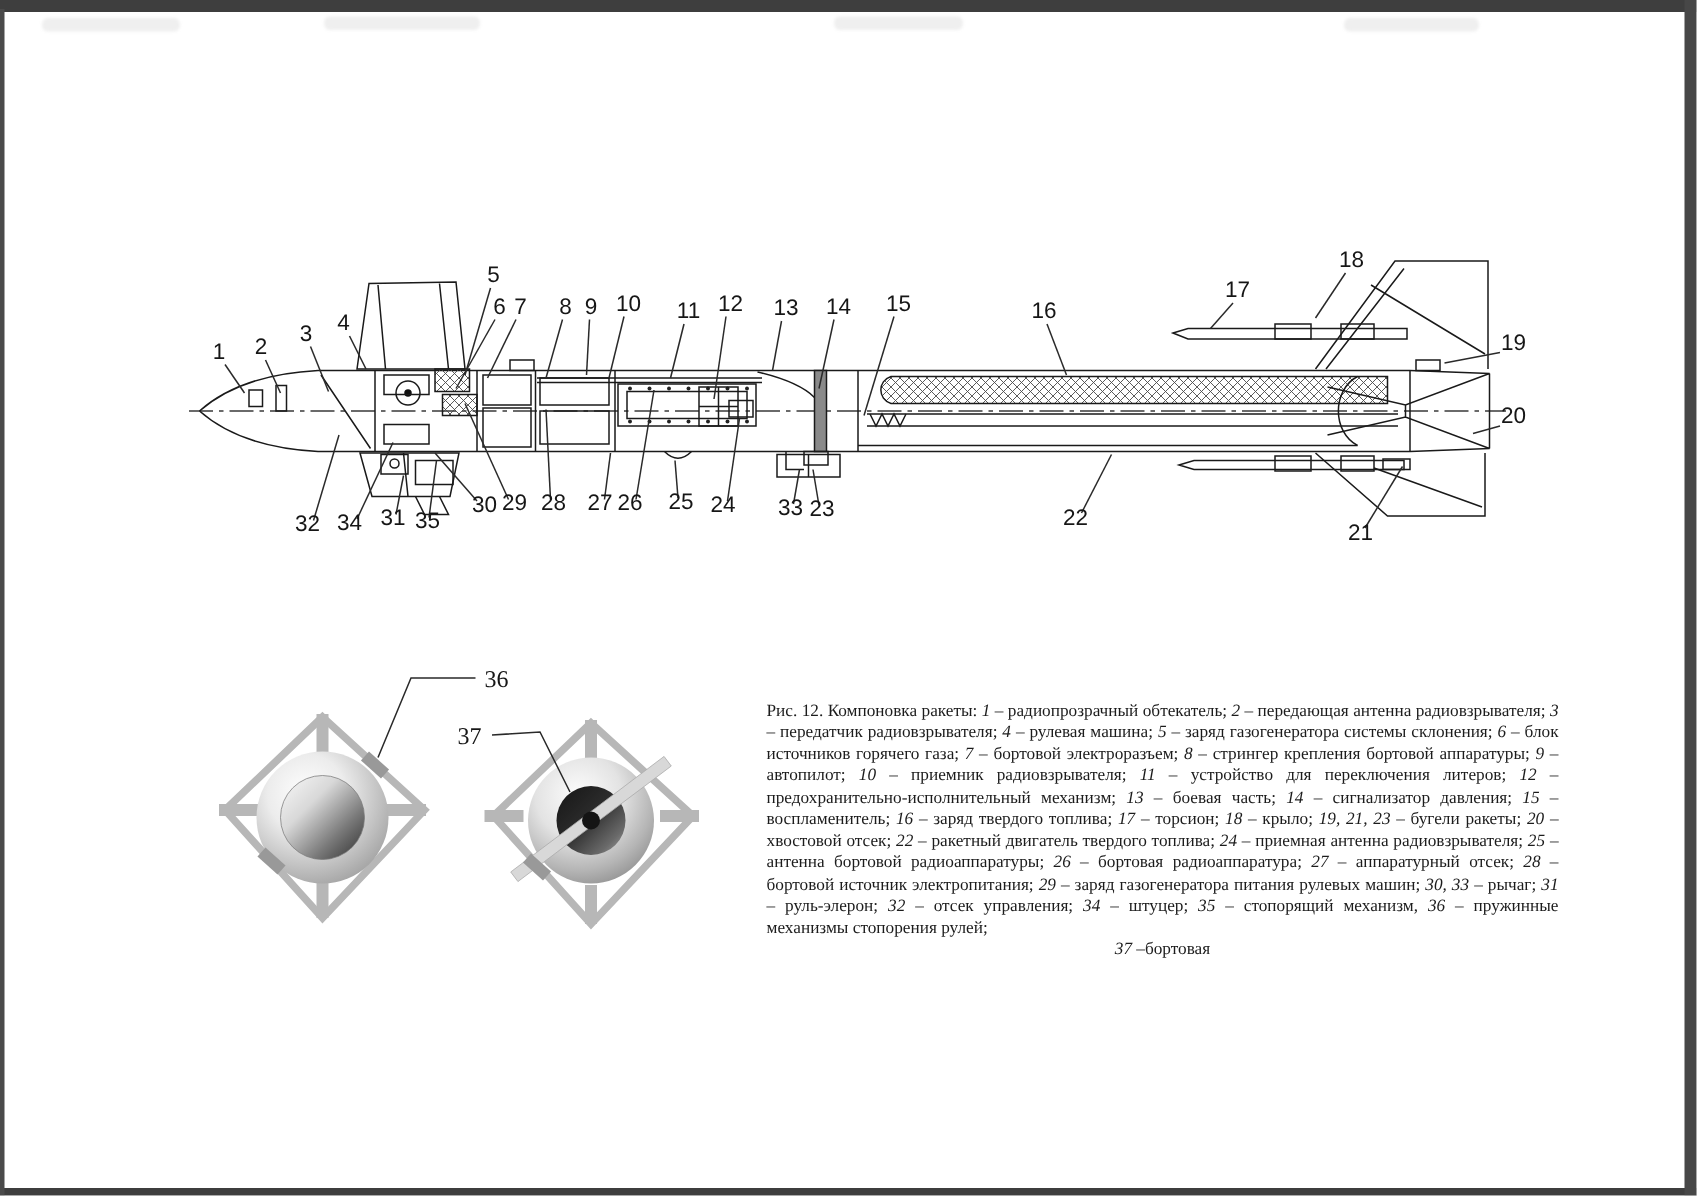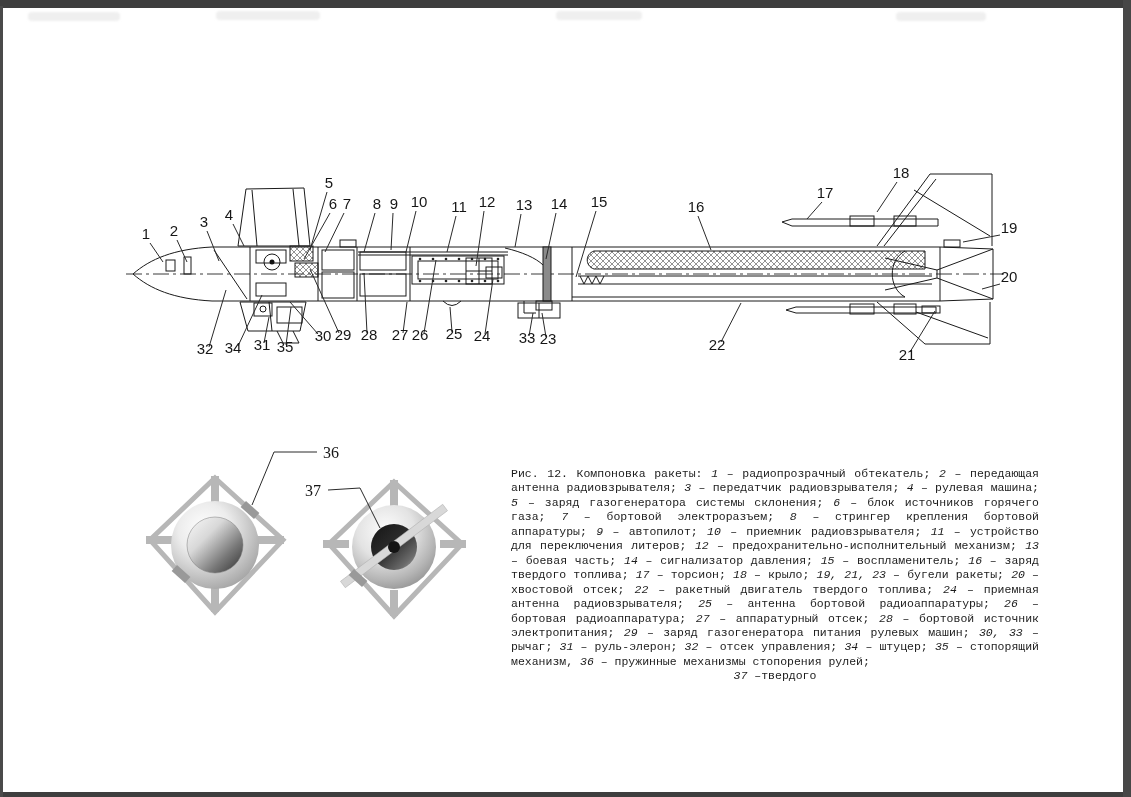--- a/index.html
+++ b/index.html
@@ -7,21 +7,21 @@
         font-family:"Liberation Serif",serif;}
   
   .edge{position:absolute;background:#3e3e3e;}
   #edge-top{left:0;top:0;width:1131px;height:8px;}
   #edge-bottom{left:0;bottom:0;width:1131px;height:5px;}
   #edge-right{right:0;top:0;width:8px;height:797px;background:#474747;}
   #edge-left{left:0;top:6px;width:3px;height:791px;background:#4a4a4a;}
   .smudge{position:absolute;height:9px;background:#efefef;border-radius:4px;filter:blur(1px);}
   
   #caption{position:absolute;left:511px;top:467px;width:528px;
-           font-size:11.5px;line-height:14.45px;color:#1c1c1c;text-align:justify;font-family:Liberation Mono, monospace;}
+           font-size:11.5px;line-height:14.45px;color:#1c1c1c;text-align:justify;}
   #caption-last{text-align:center;}
   #caption i{font-style:italic;}
   
   #fig-svg{position:absolute;left:0;top:0;}
   .callout{font-family:"Liberation Sans",sans-serif;font-size:15px;fill:#161616;}
   .callout.detail{font-family:"Liberation Serif",serif;font-size:16px;}
 </style>
 </head>
 <body>
 
@@ -250,20 +250,20 @@
         <text x="285" y="352" text-anchor="middle" class="callout">35</text>
         <polyline points="317,452 274,452 252,505" fill="none" stroke="#2a2a2a" stroke-width="1"></polyline>
         <text x="331" y="458" text-anchor="middle" class="callout detail">36</text>
         <polyline points="328,490 360,488 380,528" fill="none" stroke="#2a2a2a" stroke-width="1"></polyline>
         <text x="313" y="496" text-anchor="middle" class="callout detail">37</text>
       </g>
   </svg>
 
   <div id="caption">
     <div id="caption-main"><span>Рис. 12. Компоновка ракеты: </span><i>1</i><span> – радиопрозрачный обтекатель; </span><i>2</i><span> – передающая антенна радиовзрывателя; </span><i>3</i><span> – передатчик радиовзрывателя; </span><i>4</i><span> – рулевая машина; </span><i>5</i><span> – заряд газогенератора системы склонения; </span><i>6</i><span> – блок источников горячего газа; </span><i>7</i><span> – бортовой электроразъем; </span><i>8</i><span> – стрингер крепления бортовой аппаратуры; </span><i>9</i><span> – автопилот; </span><i>10</i><span> – приемник радиовзрывателя; </span><i>11</i><span> – устройство для переключения литеров; </span><i>12</i><span> – предохранительно-исполнительный механизм; </span><i>13</i><span> – боевая часть; </span><i>14</i><span> – сигнализатор давления; </span><i>15</i><span> – воспламенитель; </span><i>16</i><span> – заряд твердого топлива; </span><i>17</i><span> – торсион; </span><i>18</i><span> – крыло; </span><i>19, 21, 23</i><span> – бугели ракеты; </span><i>20</i><span> – хвостовой отсек; </span><i>22</i><span> – ракетный двигатель твердого топлива; </span><i>24</i><span> – приемная антенна радиовзрывателя; </span><i>25</i><span> – антенна бортовой радиоаппаратуры; </span><i>26</i><span> – бортовая радиоаппаратура; </span><i>27</i><span> – аппаратурный отсек; </span><i>28</i><span> – бортовой источник электропитания; </span><i>29</i><span> – заряд газогенератора питания рулевых машин; </span><i>30, 33</i><span> – рычаг; </span><i>31</i><span> – руль-элерон; </span><i>32</i><span> – отсек управления; </span><i>34</i><span> – штуцер; </span><i>35</i><span> – стопорящий механизм, </span><i>36</i><span> – пружинные механизмы стопорения рулей; </span></div>
-    <div id="caption-last"><i>37</i><span> –твердого</span></div>
+    <div id="caption-last"><i>37</i><span> –бортовая</span></div>
   </div>
 
   <div class="edge" id="edge-top"></div>
   <div class="edge" id="edge-bottom"></div>
   <div class="edge" id="edge-right"></div>
   <div class="edge" id="edge-left"></div>
 </div>
 
 </body></html>

